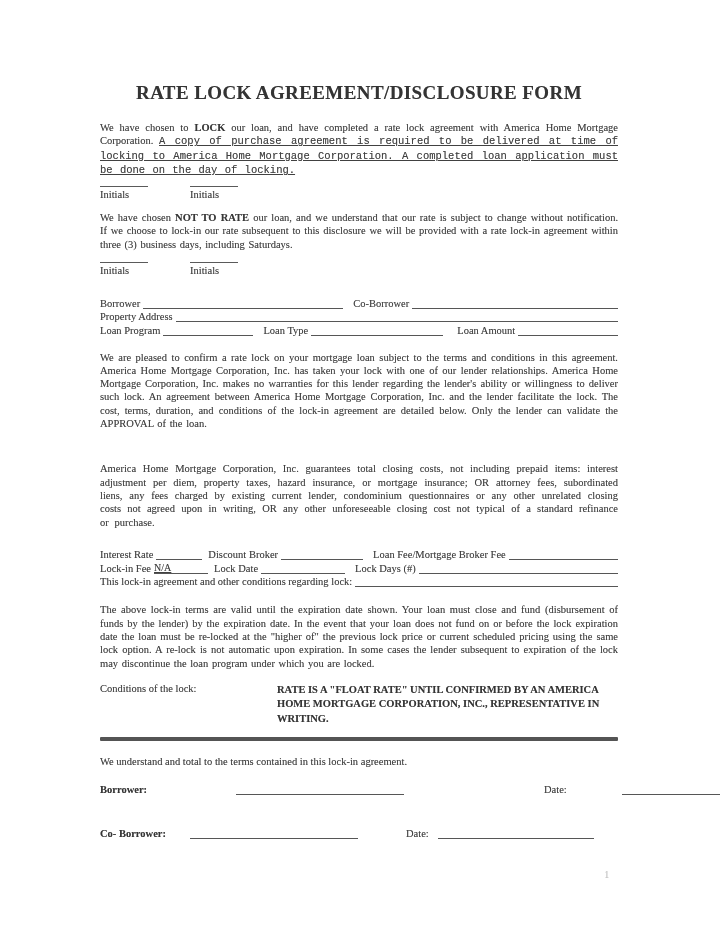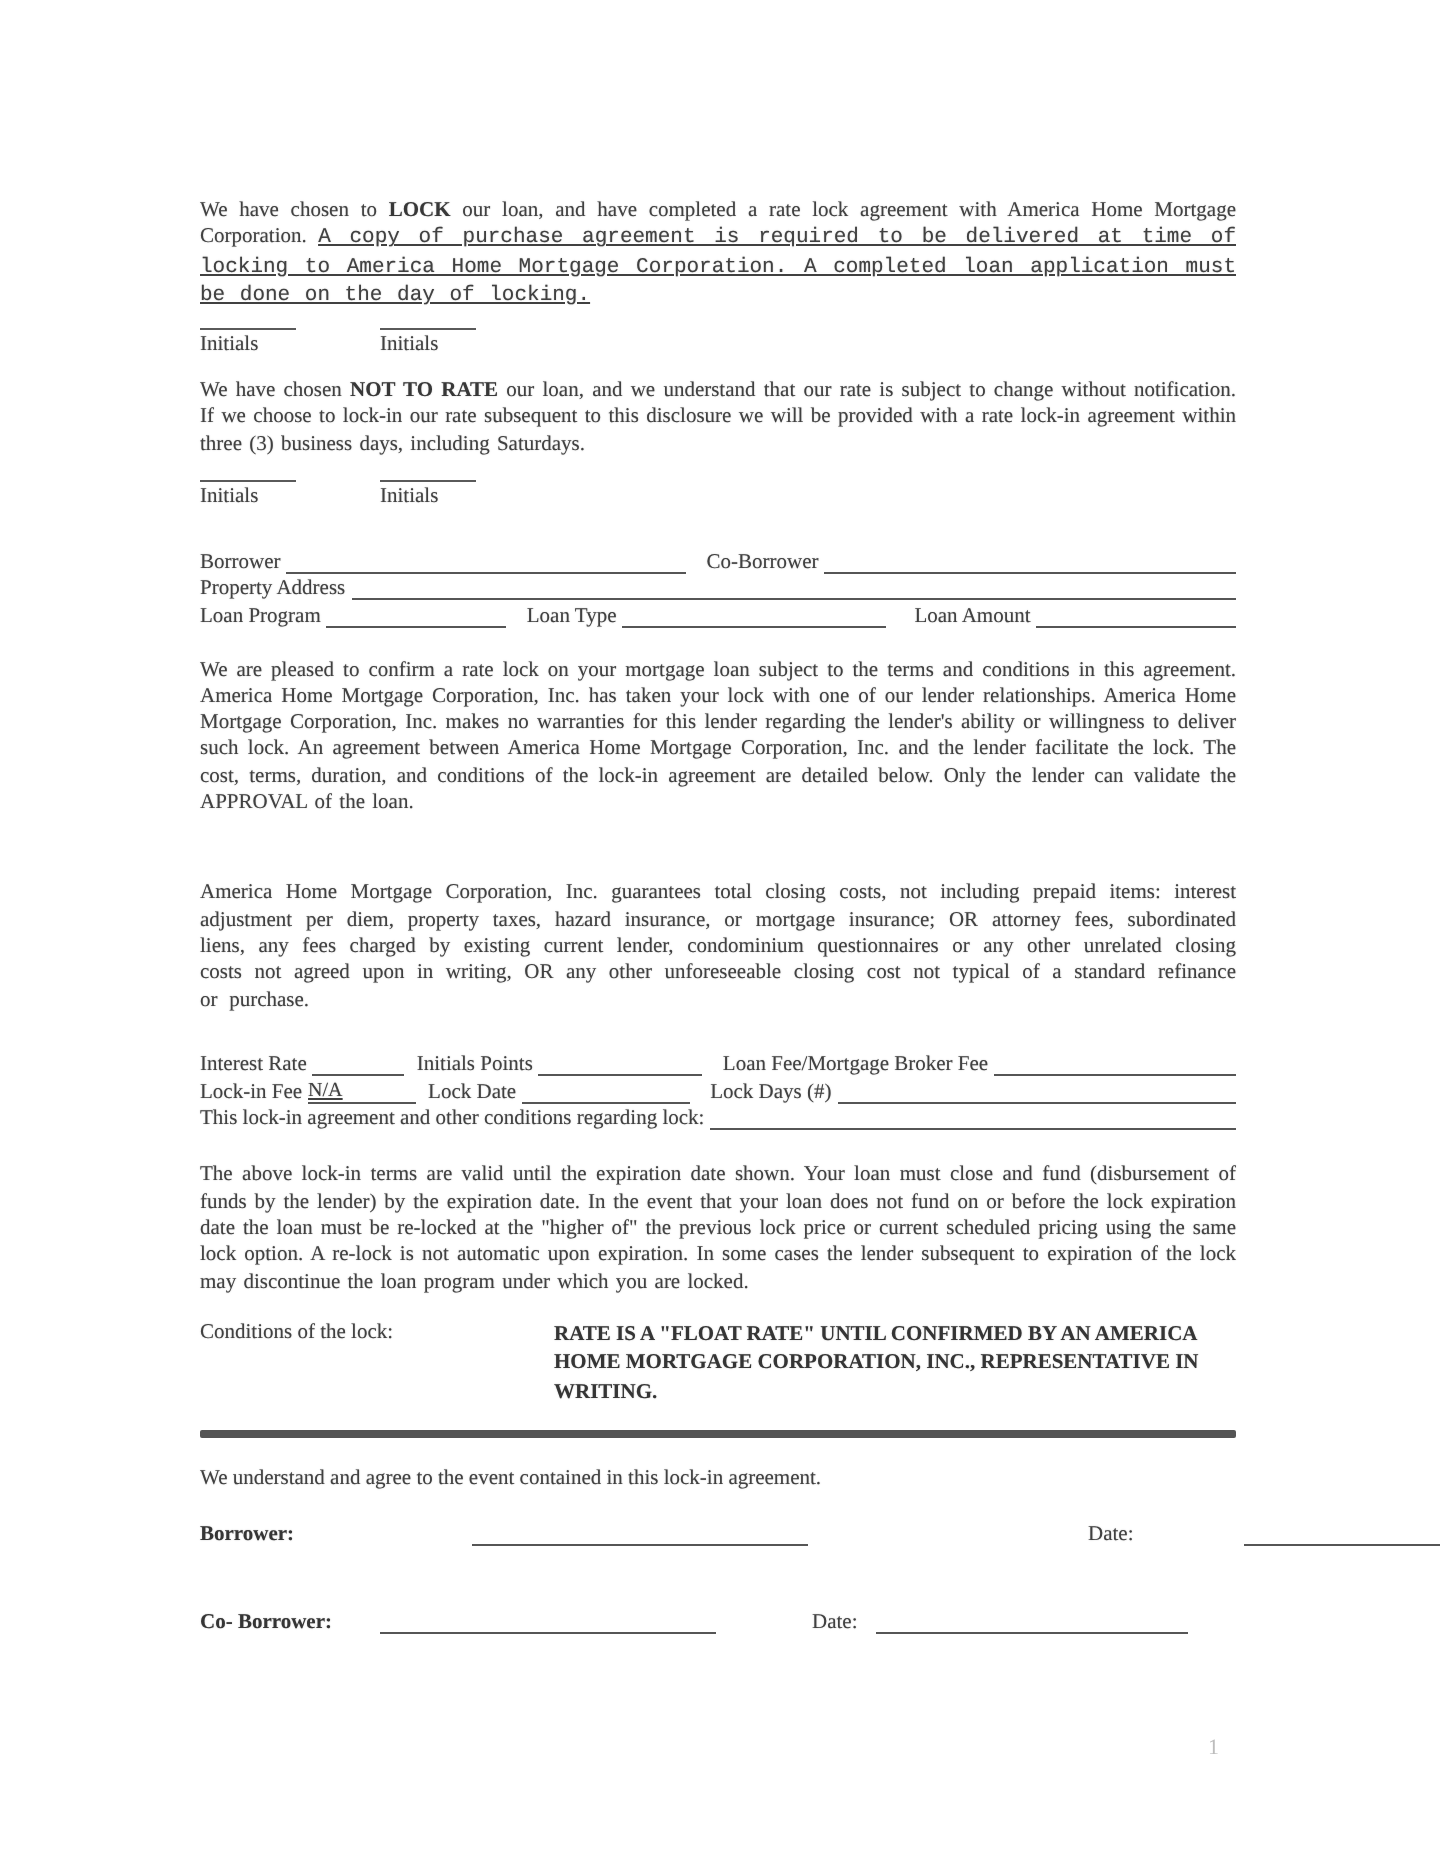--- a/index.html
+++ b/index.html
@@ -79,20 +79,21 @@
   .mt-agree { margin-top:15px; }
   .mt-sig1 { margin-top:13px;gap:46px; }
   .mt-sig2 { margin-top:29px; }
 </style>
 </head>
 <body>
 
 <div class="page">
   <div class="content">
 
+    <div class="doc-title">RATE LOCK AGREEMENT/DISCLOSURE FORM</div>
 
     <p class="para mt-p1"><span>We have chosen to </span><b>LOCK</b><span> our loan, and have completed a rate lock agreement with America Home Mortgage Corporation.  </span><span class="ul">A copy of purchase agreement is required to be delivered at time of locking to America Home Mortgage Corporation.  A completed loan application must be done on the day of locking.</span></p>
 
     <div class="initials-row mt-init1">
       <div class="initials-block">
         <div class="initials-line"></div>
         <div class="initials-word">Initials</div>
       </div>
       <div class="initials-block">
         <div class="initials-line"></div>
@@ -139,21 +140,21 @@
 
     <p class="para mt-p3">We are pleased to confirm a rate lock on your mortgage loan subject to the terms and conditions in this agreement.  America Home Mortgage Corporation, Inc. has taken your lock with one of our lender relationships.  America Home Mortgage Corporation, Inc. makes no warranties for this lender regarding the lender's ability or willingness to deliver such lock.  An agreement between America Home Mortgage Corporation, Inc. and the lender facilitate the lock.  The cost, terms, duration, and conditions of the lock-in agreement are detailed below.  Only the lender can validate the APPROVAL of the loan.</p>
 
     <p class="para wide mt-p4">America Home Mortgage Corporation, Inc. guarantees total closing costs, not including prepaid items: interest adjustment per diem, property taxes, hazard insurance, or mortgage insurance; OR attorney fees, subordinated liens, any fees charged by existing current lender, condominium questionnaires or any other unrelated closing costs not agreed upon in writing, OR any other unforeseeable closing cost not typical of a standard refinance or purchase.</p>
 
     <div class="mt-rate">
       <div class="frow">
         <span class="flabel">Interest Rate</span>
         <span class="fline" style="width:46px"></span>
         <span class="gap6"></span>
-        <span class="flabel">Initials Points</span>
+        <span class="flabel">Discount Broker</span>
         <span class="fline" style="width:82px"></span>
         <span class="gap10"></span>
         <span class="flabel">Loan Fee/Mortgage Broker Fee</span>
         <span class="fline flex"></span>
       </div>
       <div class="frow">
         <span class="flabel">Lock-in Fee</span>
         <span class="fval">N/A</span>
         <span class="gap6"></span>
         <span class="flabel">Lock Date</span>
@@ -170,21 +171,21 @@
 
     <p class="para mt-p5">The above lock-in terms are valid until the expiration date shown.  Your loan must close and fund (disbursement of funds by the lender) by the expiration date.  In the event that your loan does not fund on or before the lock expiration date the loan must be re-locked at the "higher of" the previous lock price or current scheduled pricing using the same lock option.  A re-lock is not automatic upon expiration.  In some cases the lender subsequent to expiration of the lock may discontinue the loan program under which you are locked.</p>
 
     <div class="cond-row mt-cond">
       <span class="cond-label">Conditions of the lock:</span>
       <span class="cond-value">RATE IS A "FLOAT RATE" UNTIL CONFIRMED BY AN AMERICA HOME MORTGAGE CORPORATION, INC., REPRESENTATIVE IN WRITING.</span>
     </div>
 
     <div class="divider mt-div"></div>
 
-    <p class="agree-line mt-agree">We understand and agree to the event contained in this lock-in agreement.</p>
+    <p class="agree-line mt-agree">We understand and total to the terms contained in this lock-in agreement.</p>
 
     <div class="sigrow mt-sig1">
       <span class="siglabel">Borrower:</span>
       <span class="sig-line"></span>
       <span class="spacer46"></span>
       <span class="datelabel">Date:</span>
       <span class="date-line"></span>
     </div>
 
     <div class="sigrow mt-sig2">

